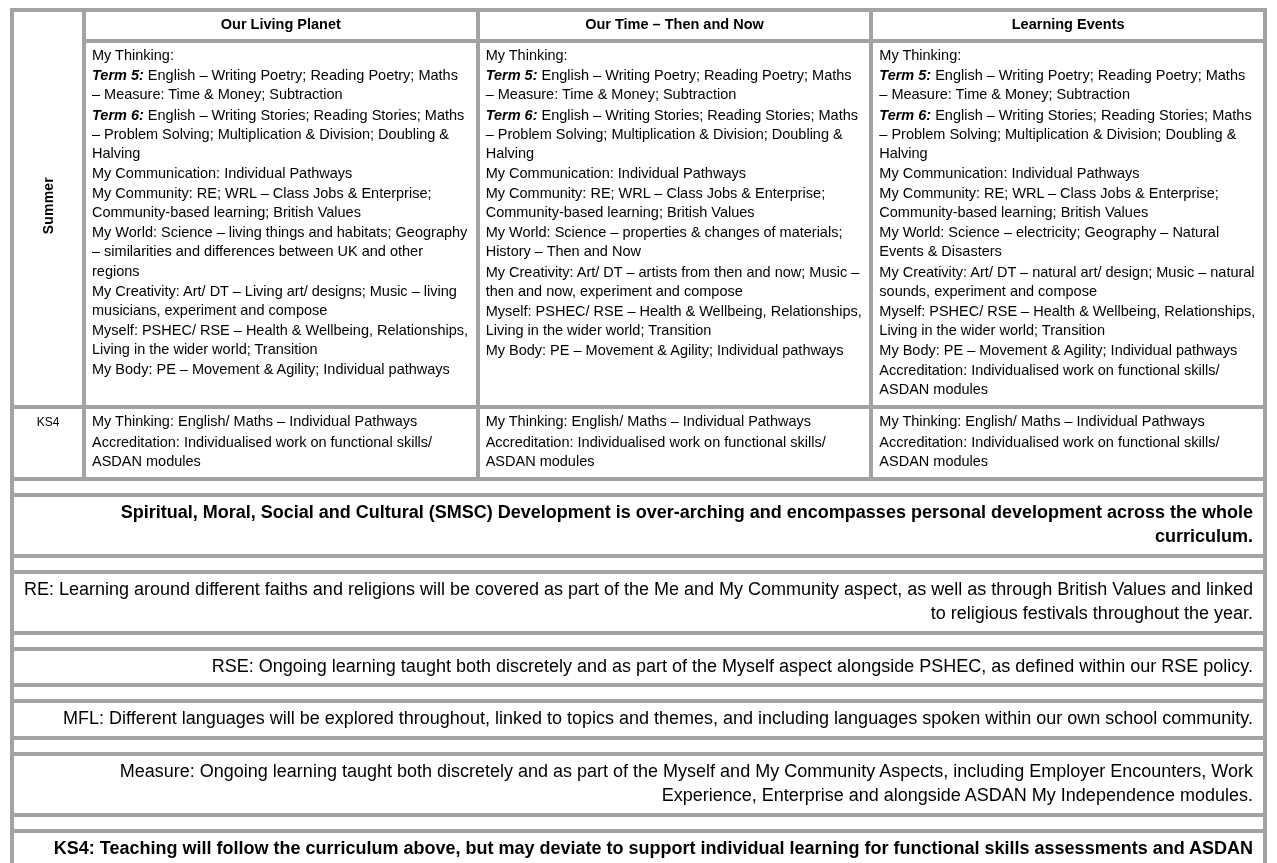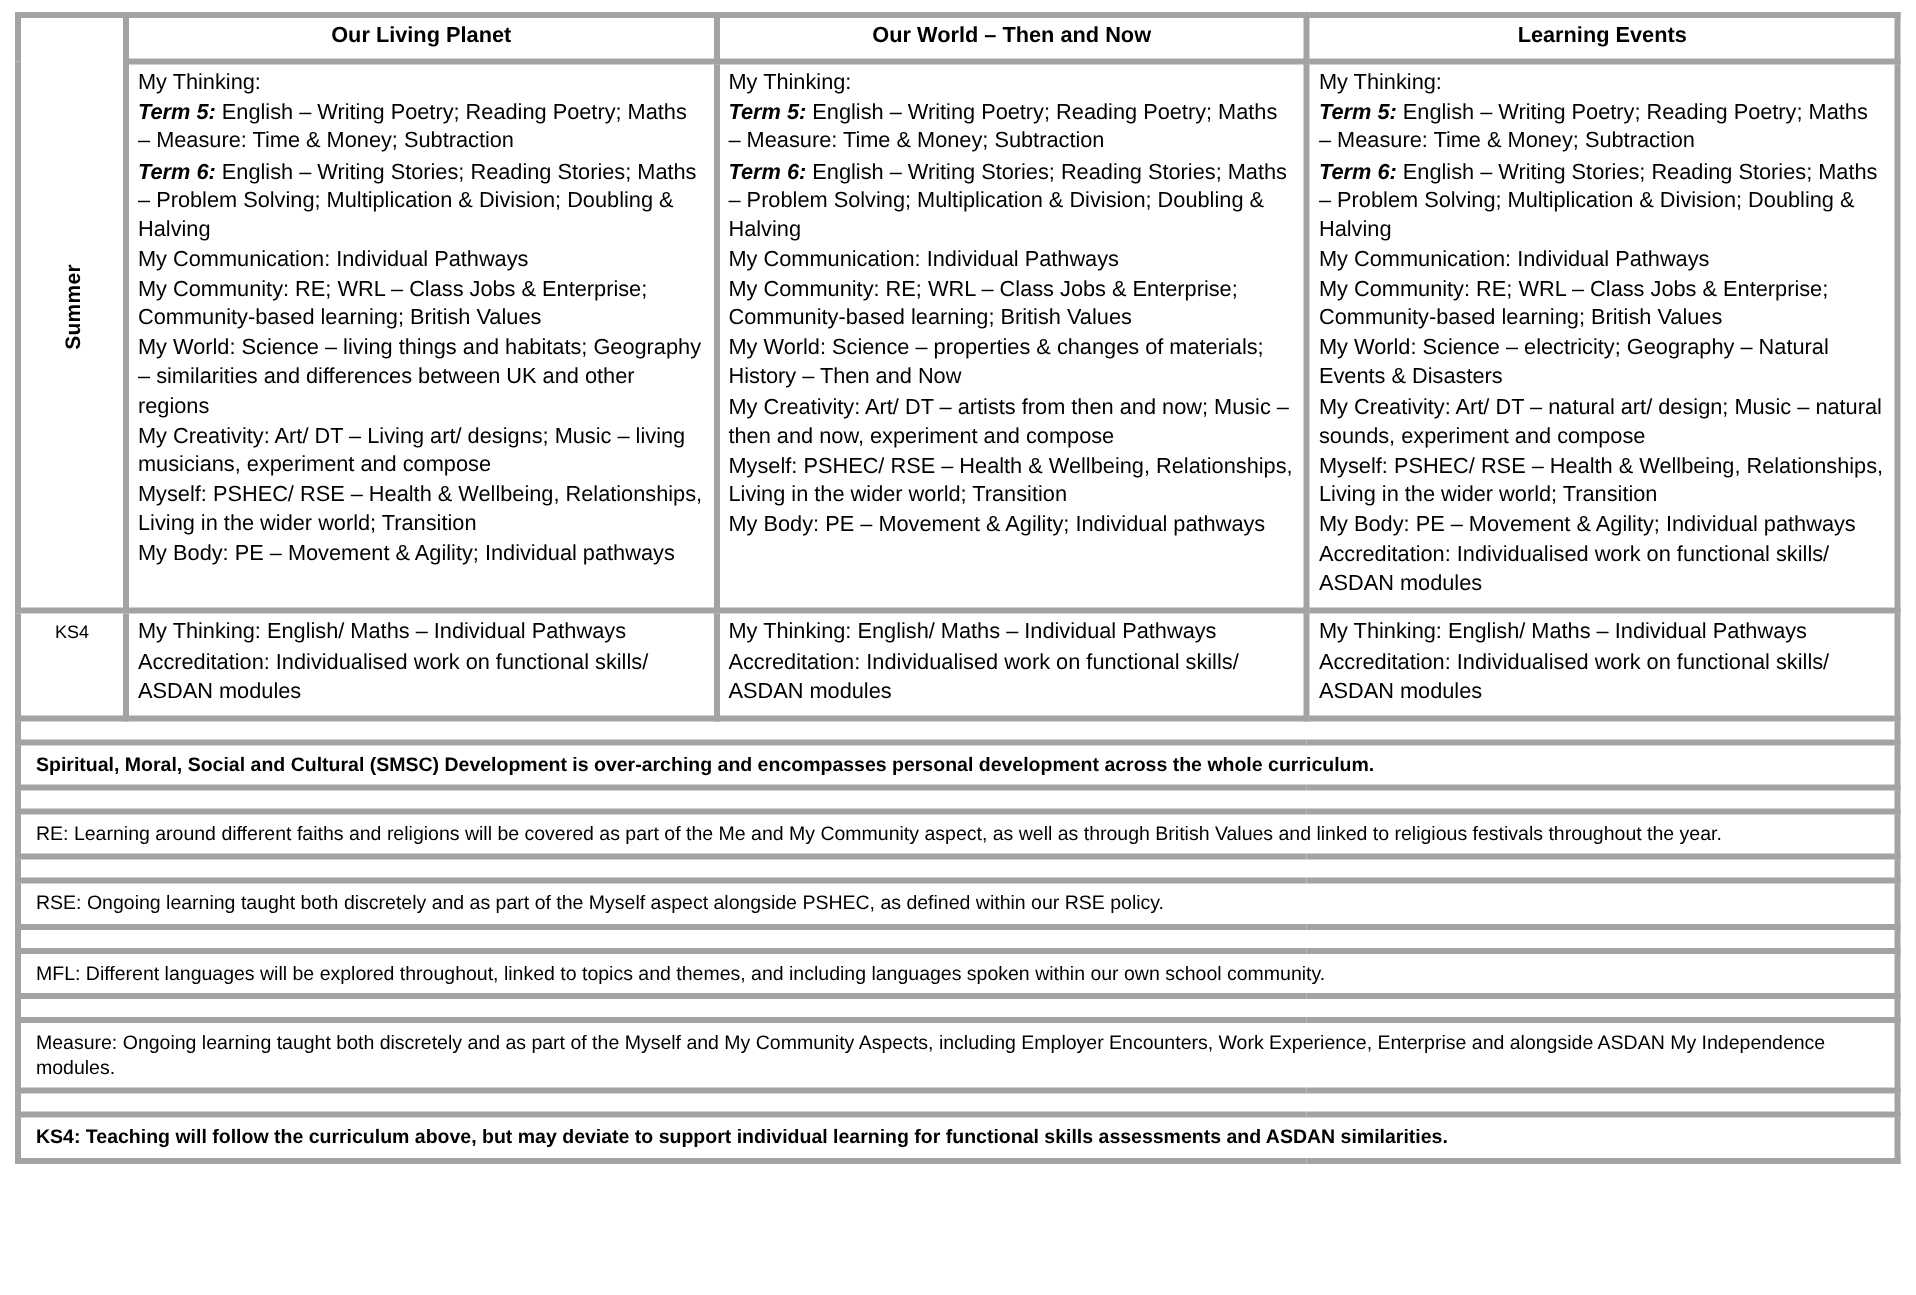--- a/index.html
+++ b/index.html
@@ -64,22 +64,22 @@
     margin: 0 0 1px 0;
   }
   .lbl {
     font-weight: normal;
   }
   .lbl-i {
     font-weight: bold;
     font-style: italic;
   }
   tr.footer-row td {
-    text-align: left;
-    font-size: 13px;
+    text-align: right;
+    font-size: 18px;
     line-height: 1.33;
     padding: 4px 10px 5px 10px;
   }
   tr.footer-row td.bold-all {
     font-weight: bold;
   }
   .spacer-row td {
     border: none;
     height: 4px;
     padding: 0;
@@ -87,21 +87,21 @@
 </style>
 </head>
 <body>
 
 <div id="page">
   <table class="curriculum">
     <tbody id="table-body">
         <tr class="topic-row">
           <td class="termcell" rowspan="2" style="border-bottom: none; vertical-align: middle;"><span class="vertical-label">Summer</span></td>
           <td class="topic-head">Our Living Planet</td>
-          <td class="topic-head">Our World – Then and Now</td>
+          <td class="topic-head">Our Time – Then and Now</td>
           <td class="topic-head">Learning Events</td>
         </tr>
         <tr>
           <td style="border-top: none;">
             <div class="line"><span class="lbl">My Thinking:</span><span></span></div>
             <div class="line"><span class="lbl-i">Term 5:</span><span> English – Writing Poetry; Reading Poetry; Maths – Measure: Time &amp; Money; Subtraction</span></div>
             <div class="line"><span class="lbl-i">Term 6:</span><span> English – Writing Stories; Reading Stories; Maths – Problem Solving; Multiplication &amp; Division; Doubling &amp; Halving</span></div>
             <div class="line"><span class="lbl">My Communication:</span><span> Individual Pathways</span></div>
             <div class="line"><span class="lbl">My Community:</span><span> RE; WRL – Class Jobs &amp; Enterprise; Community-based learning; British Values</span></div>
             <div class="line"><span class="lbl">My World:</span><span> Science – living things and habitats; Geography – similarities and differences between UK and other regions</span></div>

